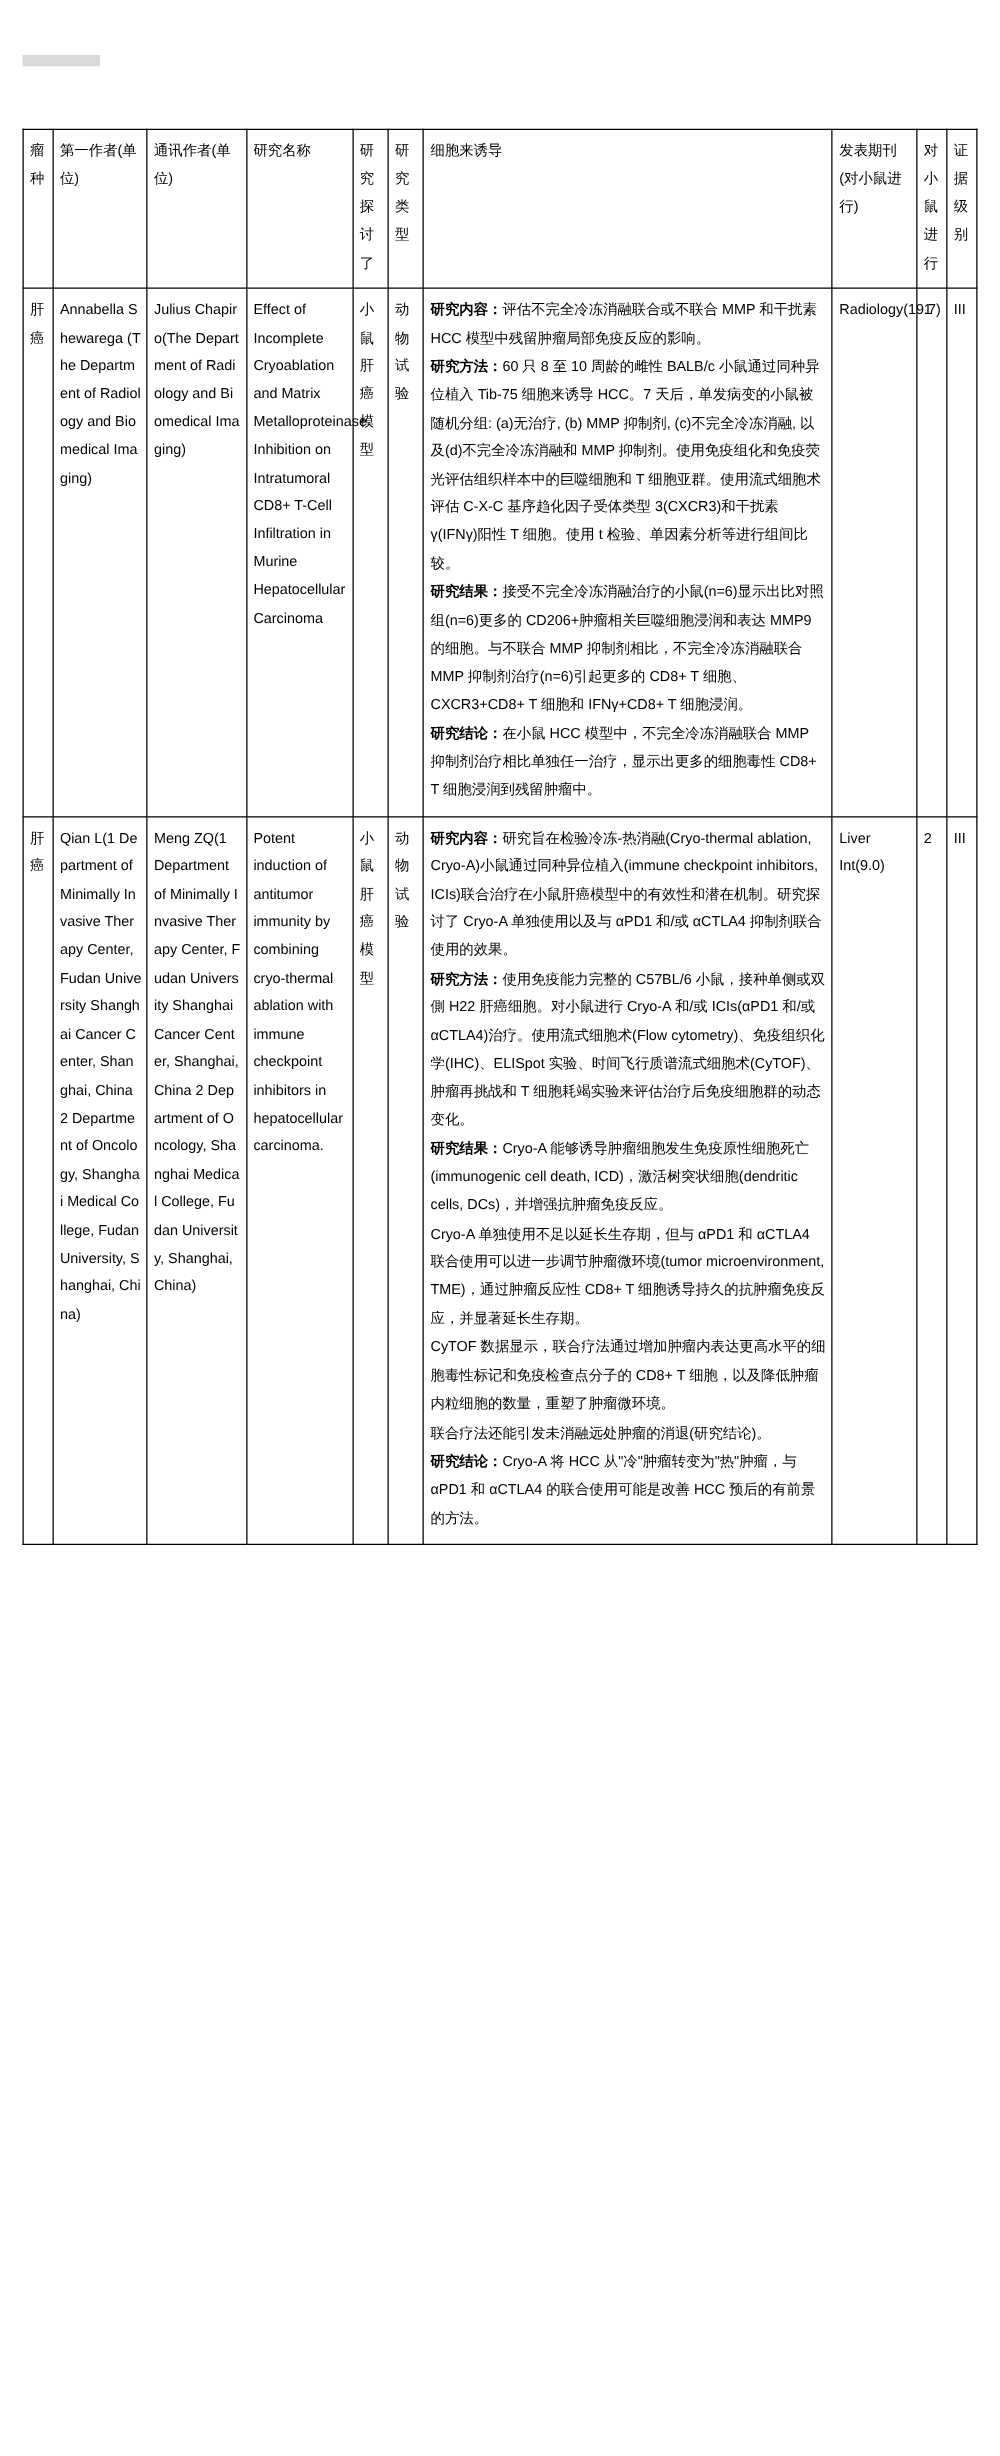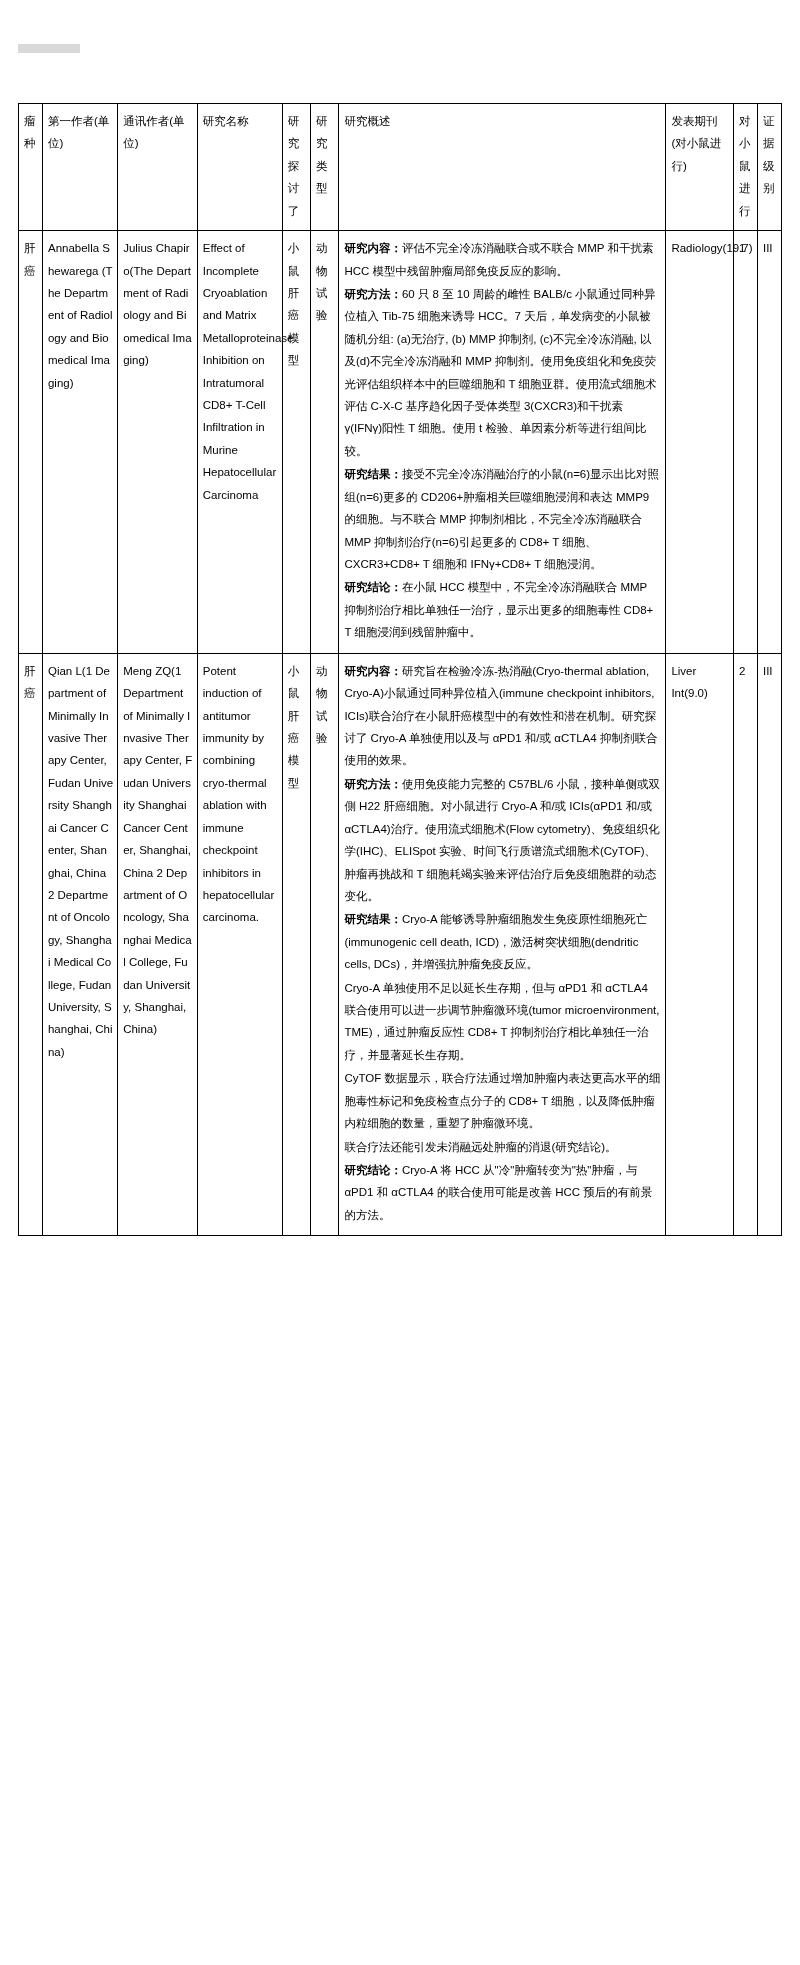--- a/index.html
+++ b/index.html
@@ -98,21 +98,21 @@
         <col class="c-evid">
     </colgroup>
     <thead>
       <tr>
         <td>瘤种</td>
         <td>第一作者(单位)</td>
         <td>通讯作者(单位)</td>
         <td>研究名称</td>
         <td>研究探讨了</td>
         <td>研究类型</td>
-        <td>研究概述</td>
+        <td>细胞来诱导</td>
         <td>发表期刊(对小鼠进行)</td>
         <td>对小鼠进行</td>
         <td>证据级别</td>
       </tr>
     </thead>
     <tbody>
       <tr>
         <td class="narrow">肝癌</td>
         <td class="narrow">Annabella Shewarega (The Department of Radiology and Biomedical Imaging)</td>
         <td class="narrow">Julius Chapiro(The Department of Radiology and Biomedical Imaging)</td>
@@ -133,21 +133,21 @@
         <td class="narrow">肝癌</td>
         <td class="narrow">Qian L(1 Department of Minimally Invasive Therapy Center, Fudan University Shanghai Cancer Center, Shanghai, China 2 Department of Oncology, Shanghai Medical College, Fudan University, Shanghai, China)</td>
         <td class="narrow">Meng ZQ(1 Department of Minimally Invasive Therapy Center, Fudan University Shanghai Cancer Center, Shanghai, China 2 Department of Oncology, Shanghai Medical College, Fudan University, Shanghai, China)</td>
         <td>Potent induction of antitumor immunity by combining cryo-thermal ablation with immune checkpoint inhibitors in hepatocellular carcinoma.</td>
         <td class="narrow">小鼠肝癌模型</td>
         <td class="narrow">动物试验</td>
         <td class="summary-cell">
           <p class="cell-p"><b>研究内容：</b><span>研究旨在检验冷冻-热消融(Cryo-thermal ablation, Cryo-A)小鼠通过同种异位植入(immune checkpoint inhibitors, ICIs)联合治疗在小鼠肝癌模型中的有效性和潜在机制。研究探讨了 Cryo-A 单独使用以及与 αPD1 和/或 αCTLA4 抑制剂联合使用的效果。</span></p>
           <p class="cell-p"><b>研究方法：</b><span>使用免疫能力完整的 C57BL/6 小鼠，接种单侧或双側 H22 肝癌细胞。对小鼠进行 Cryo-A 和/或 ICIs(αPD1 和/或 αCTLA4)治疗。使用流式细胞术(Flow cytometry)、免疫组织化学(IHC)、ELISpot 实验、时间飞行质谱流式细胞术(CyTOF)、肿瘤再挑战和 T 细胞耗竭实验来评估治疗后免疫细胞群的动态变化。</span></p>
           <p class="cell-p"><b>研究结果：</b><span>Cryo-A 能够诱导肿瘤细胞发生免疫原性细胞死亡(immunogenic cell death, ICD)，激活树突状细胞(dendritic cells, DCs)，并增强抗肿瘤免疫反应。</span></p>
-          <p class="cell-p"><b></b><span>Cryo-A 单独使用不足以延长生存期，但与 αPD1 和 αCTLA4 联合使用可以进一步调节肿瘤微环境(tumor microenvironment, TME)，通过肿瘤反应性 CD8+ T 抑制剂治疗相比单独任一治疗，并显著延长生存期。</span></p>
+          <p class="cell-p"><b></b><span>Cryo-A 单独使用不足以延长生存期，但与 αPD1 和 αCTLA4 联合使用可以进一步调节肿瘤微环境(tumor microenvironment, TME)，通过肿瘤反应性 CD8+ T 细胞诱导持久的抗肿瘤免疫反应，并显著延长生存期。</span></p>
           <p class="cell-p"><b></b><span>CyTOF 数据显示，联合疗法通过增加肿瘤内表达更高水平的细胞毒性标记和免疫检查点分子的 CD8+ T 细胞，以及降低肿瘤内粒细胞的数量，重塑了肿瘤微环境。</span></p>
           <p class="cell-p"><b></b><span>联合疗法还能引发未消融远处肿瘤的消退(研究结论)。</span></p>
           <p class="cell-p"><b>研究结论：</b><span>Cryo-A 将 HCC 从"冷"肿瘤转变为"热"肿瘤，与 αPD1 和 αCTLA4 的联合使用可能是改善 HCC 预后的有前景的方法。</span></p>
         </td>
         <td>Liver Int(9.0)</td>
         <td class="tiny-col">2</td>
         <td class="tiny-col">III</td>
       </tr>
     </tbody>
   </table>

